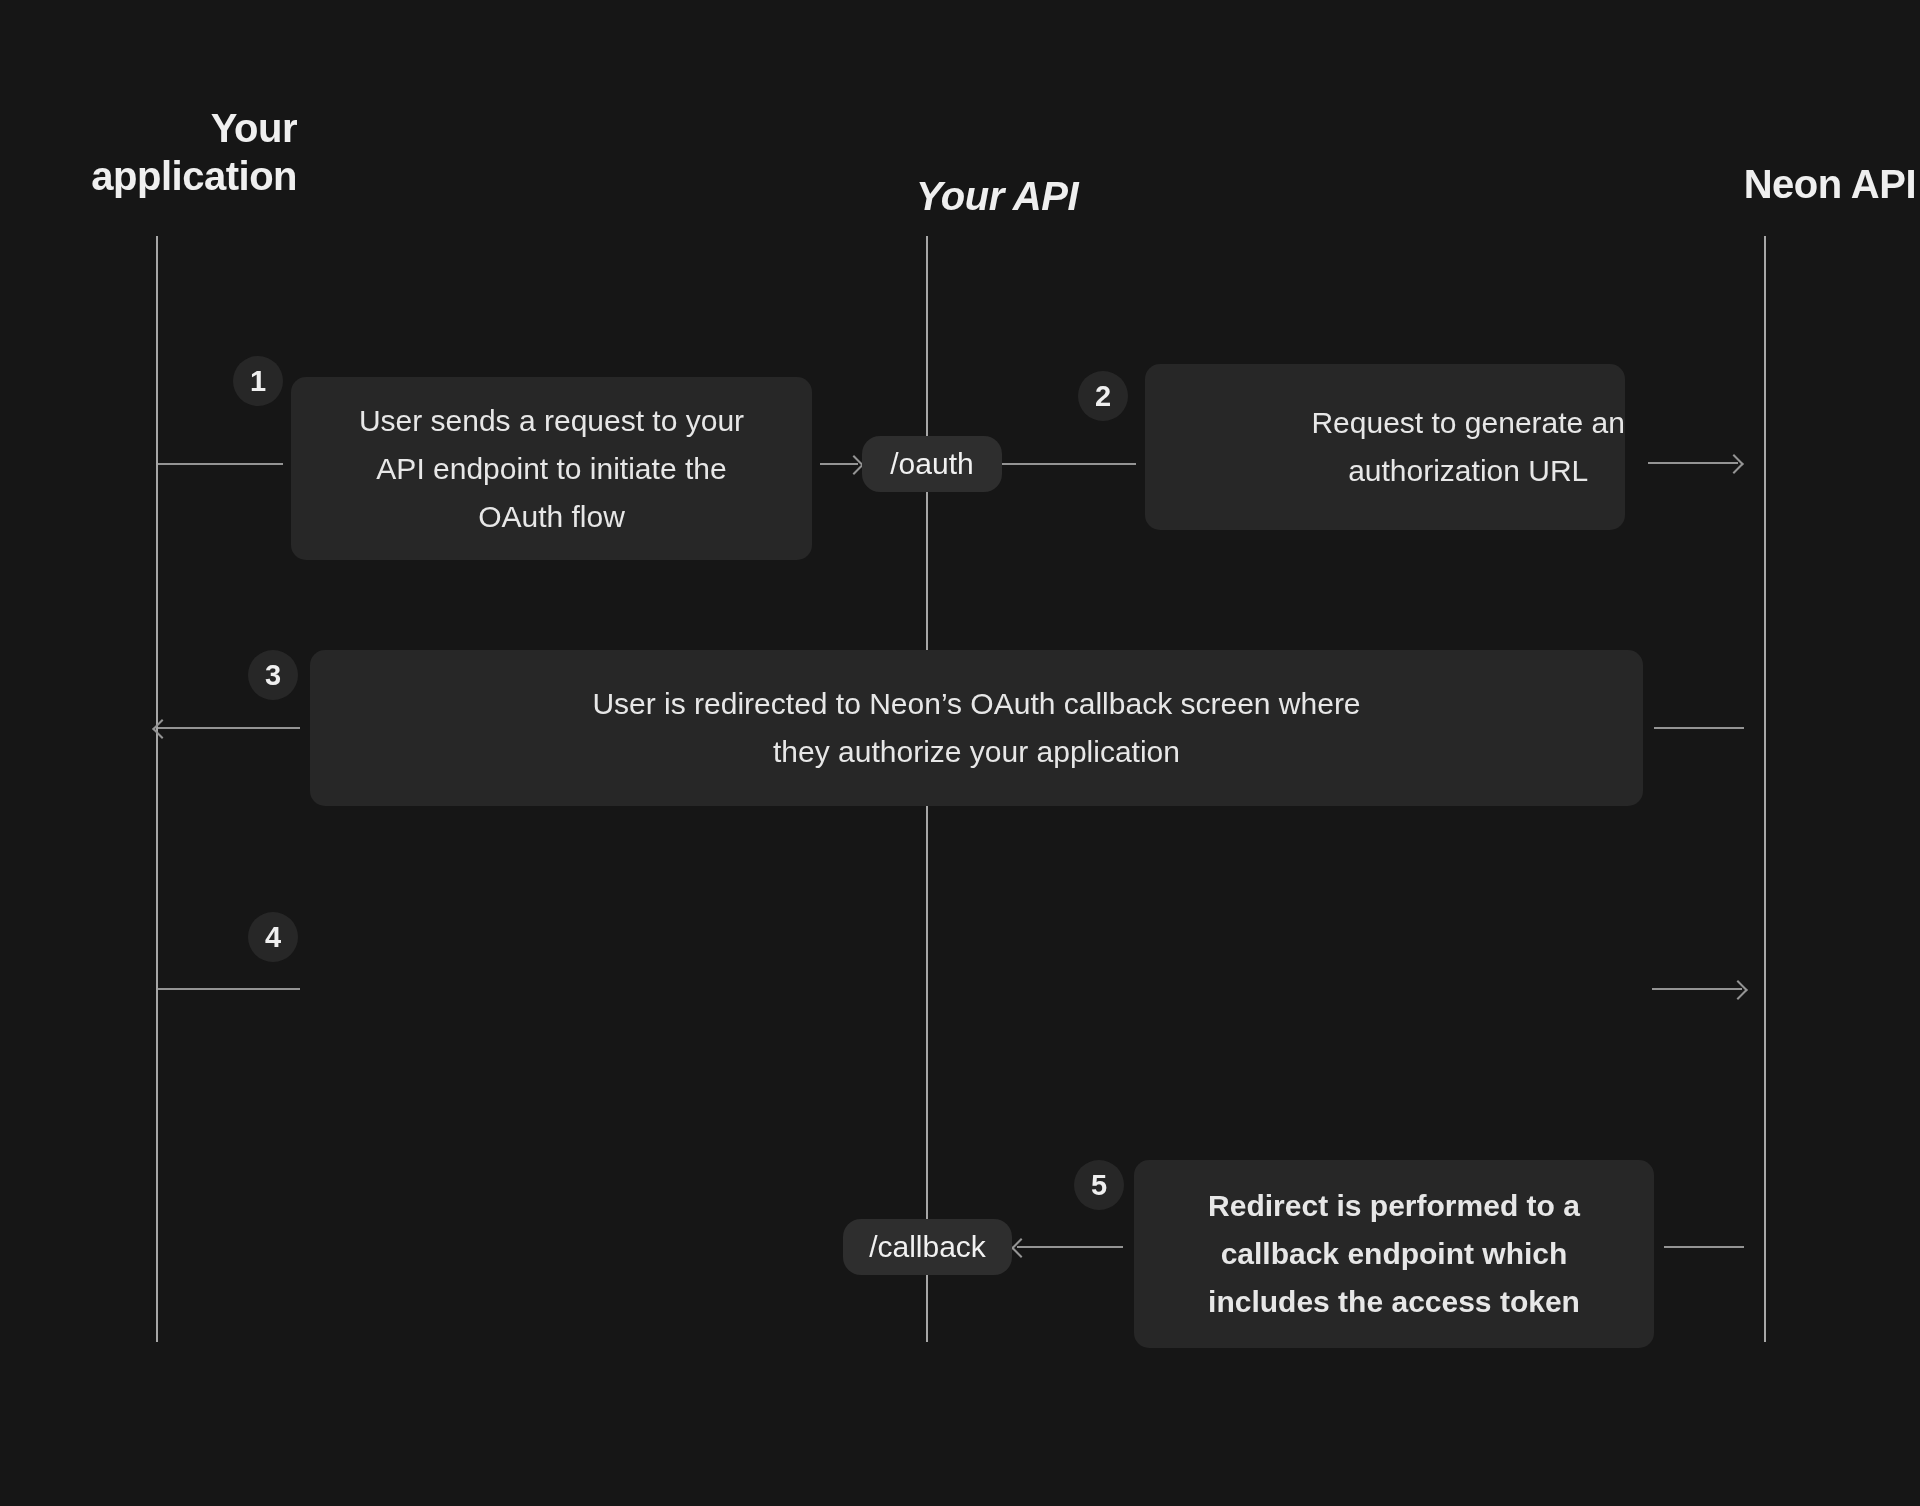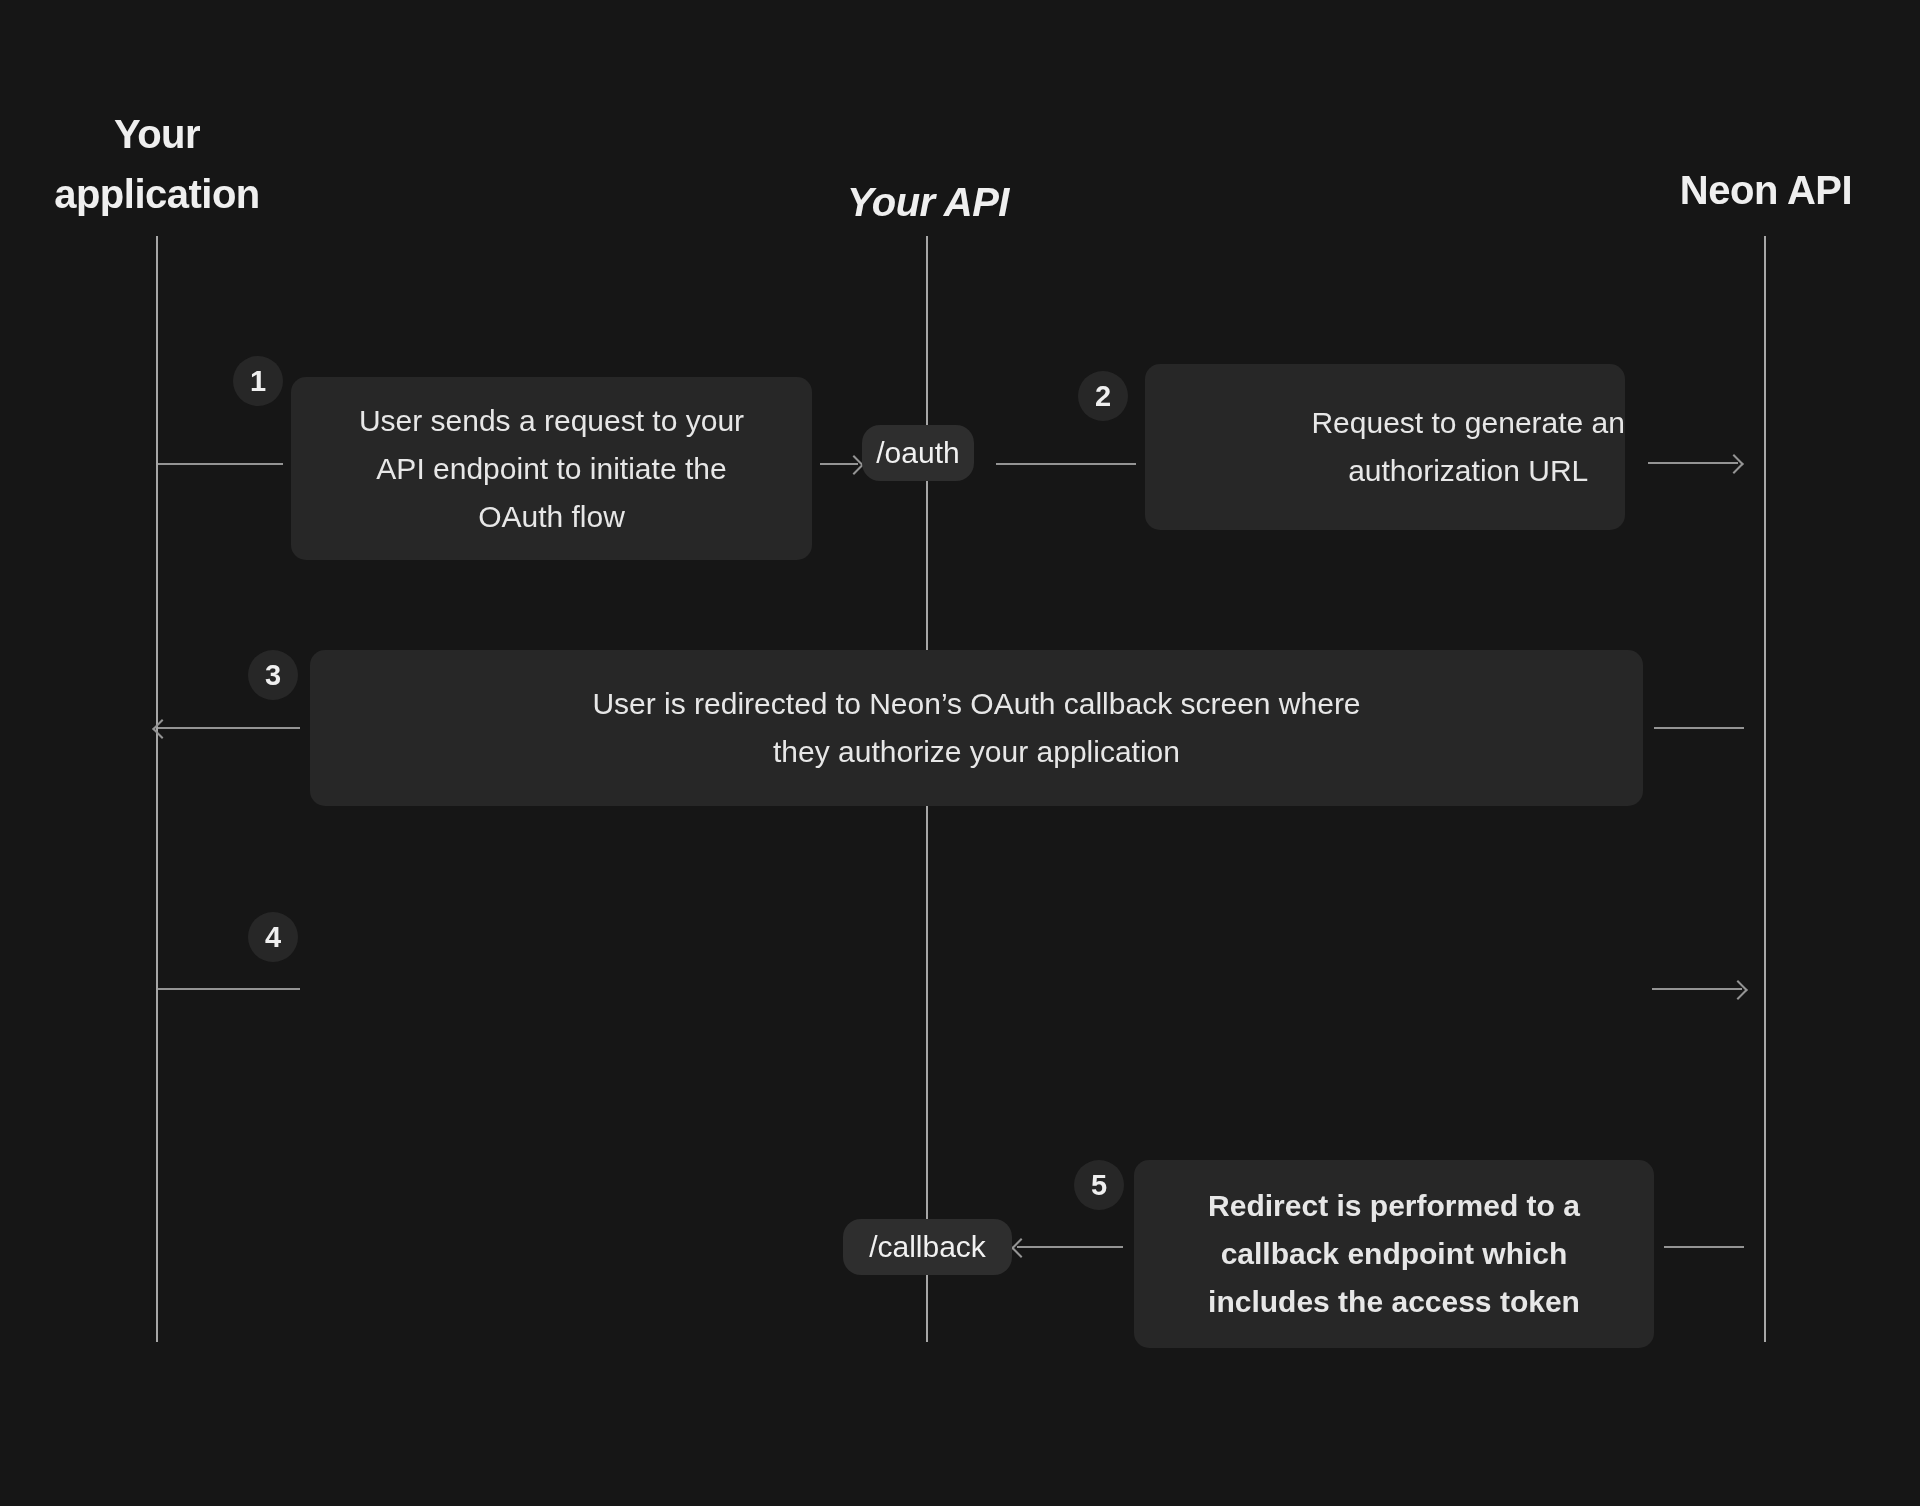--- a/index.html
+++ b/index.html
@@ -14,22 +14,22 @@
     background: #161616;
     font-family: "Liberation Sans", "DejaVu Sans", sans-serif;
     overflow: hidden;
   }
   .actor-label {
     position: absolute;
     color: #efefef;
     font-size: 40px;
     font-weight: 700;
     letter-spacing: -0.5px;
-    line-height: 60px;
-    text-align: center;
+    line-height: 48px;
+    text-align: right;
     white-space: pre-line;
   }
   .lifeline {
     position: absolute;
     width: 2px;
     background: #a6a6a6;
     z-index: 1;
   }
   .msg-box {
     position: absolute;
@@ -116,21 +116,21 @@
   <div class="lifeline" style="left:1764px; top:236px; height:1106px;"></div>
 
   <div class="badge" style="left:233px; top:356px;">1</div>
   <div class="msg-box" style="left:291px; top:377px; width:521px; height:183px;">
     <div class="msg-text">User sends a request to your
 API endpoint to initiate the
 OAuth flow</div>
   </div>
   <div class="conn" style="left:158px; top:463px; width:125px;"></div>
   <div class="conn arrow-right" style="left:820px; top:463px; width:38px;"></div>
-  <div class="pill" style="left:862px; top:425px; width:112px; height:56px;">
+  <div class="pill" style="left:862px; top:436px; width:140px; height:56px;">
     <span>/oauth</span>
   </div>
   <div class="conn" style="left:996px; top:463px; width:140px;"></div>
 
   <div class="badge" style="left:1078px; top:371px;">2</div>
   <div class="msg-box" style="left:1145px; top:364px; width:480px; height:166px;justify-content:flex-end;">
     <div class="msg-text">Request to generate an
 authorization URL</div>
   </div>
   <div class="conn arrow-right" style="left:1648px; top:462px; width:90px;"></div>

